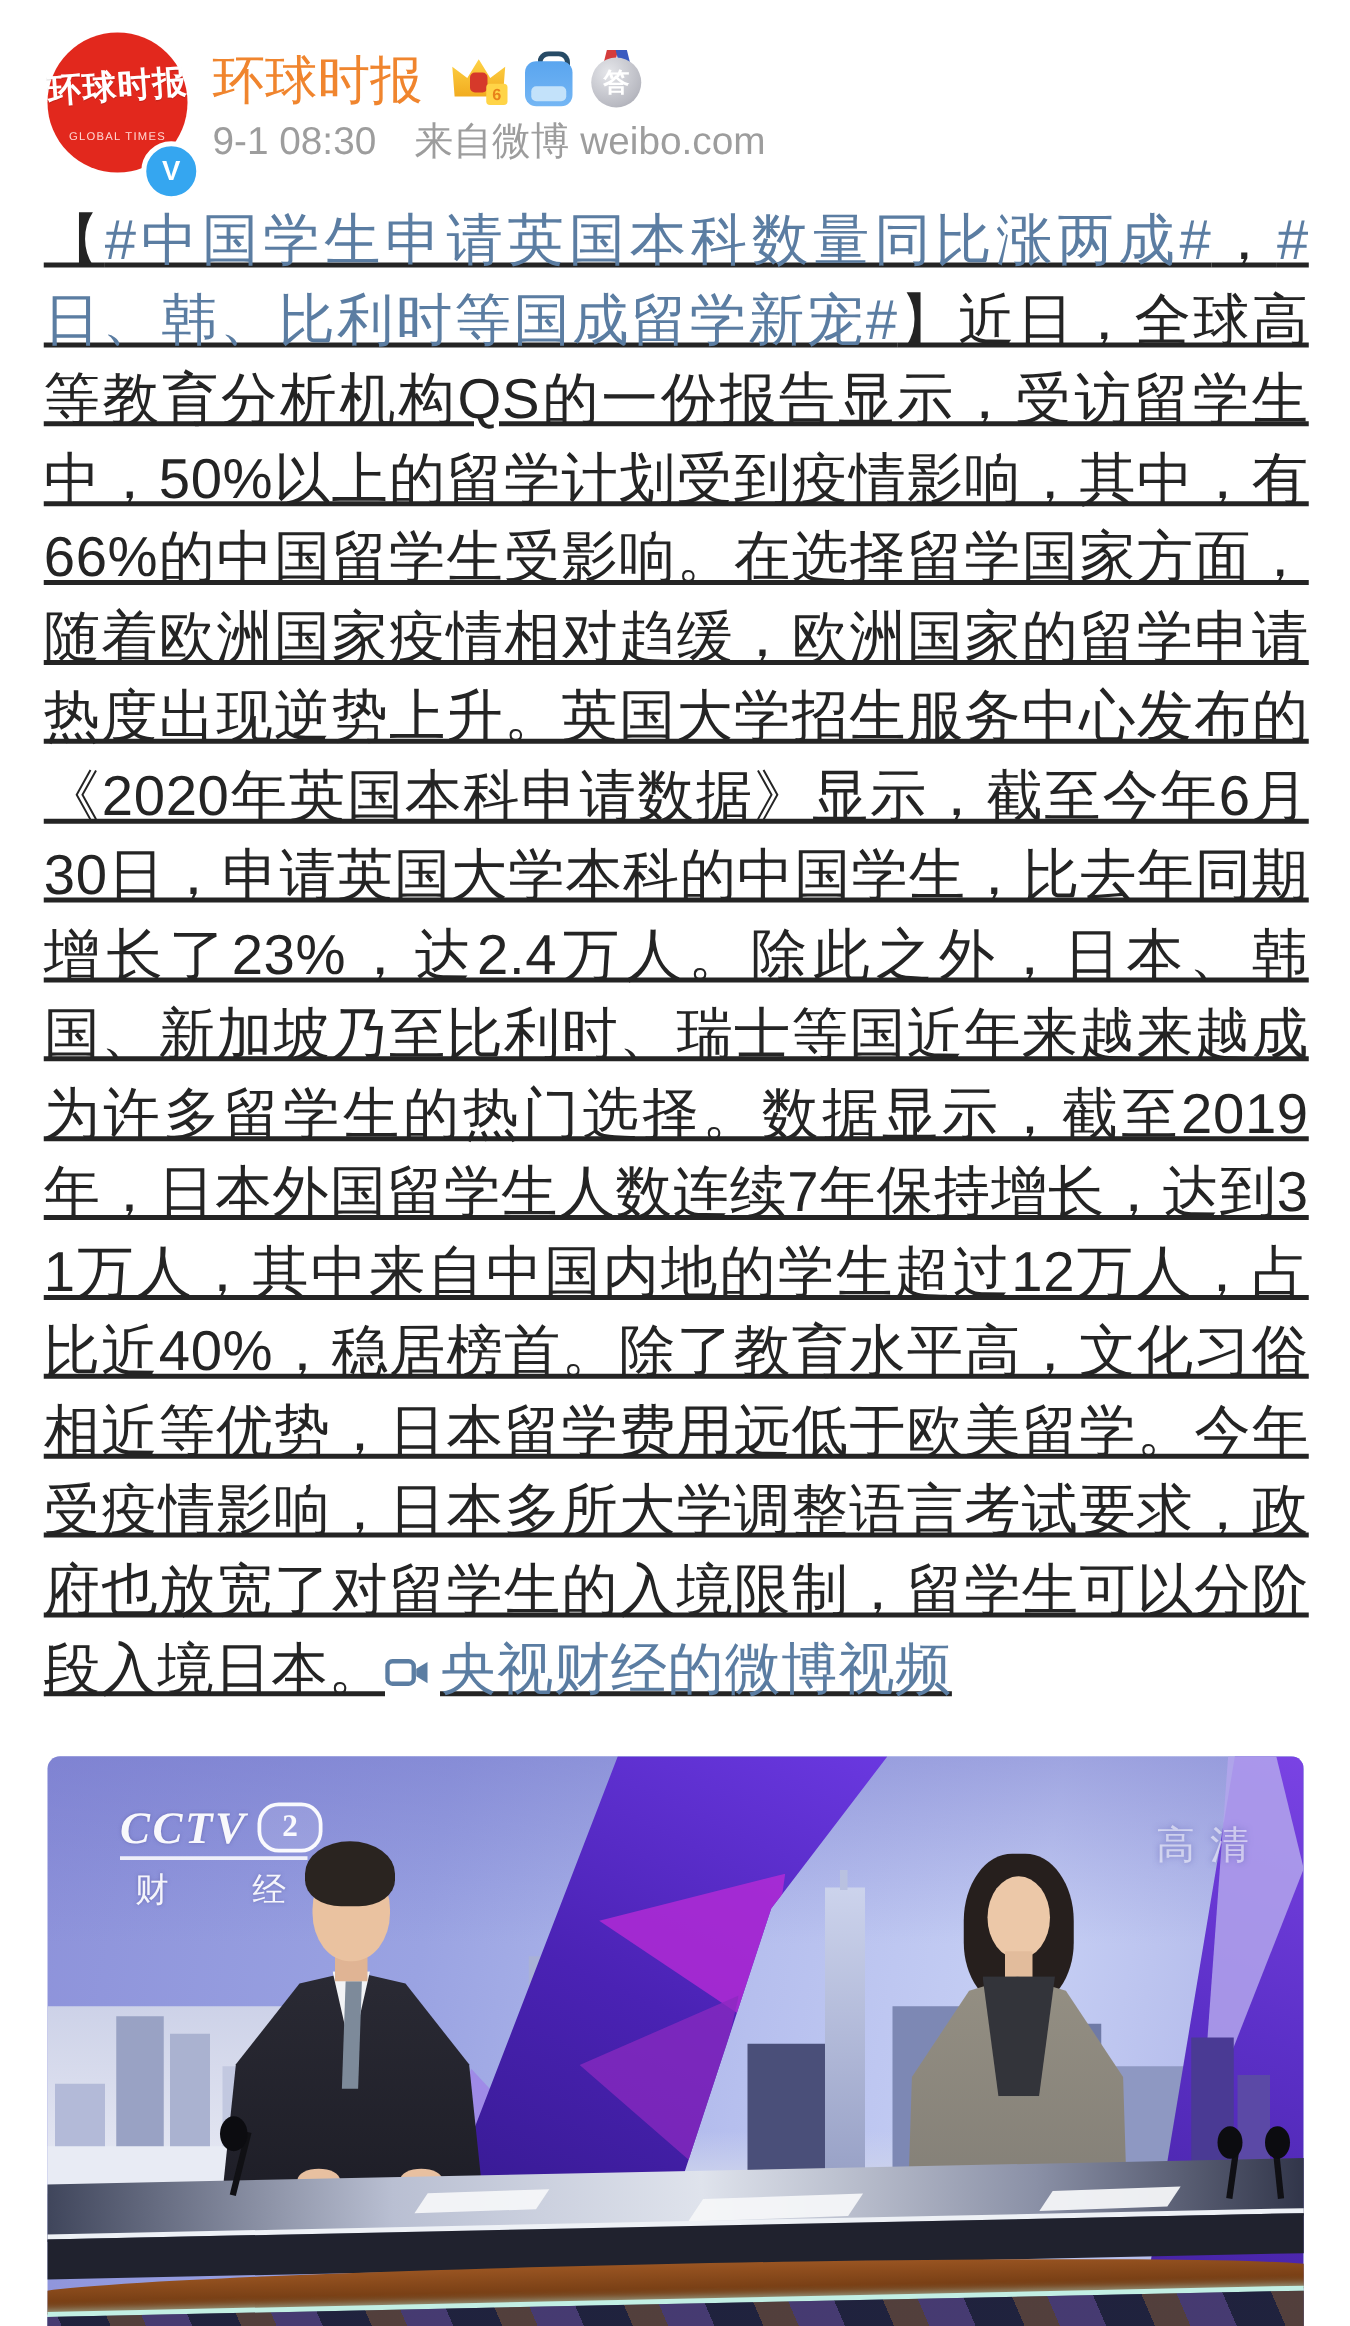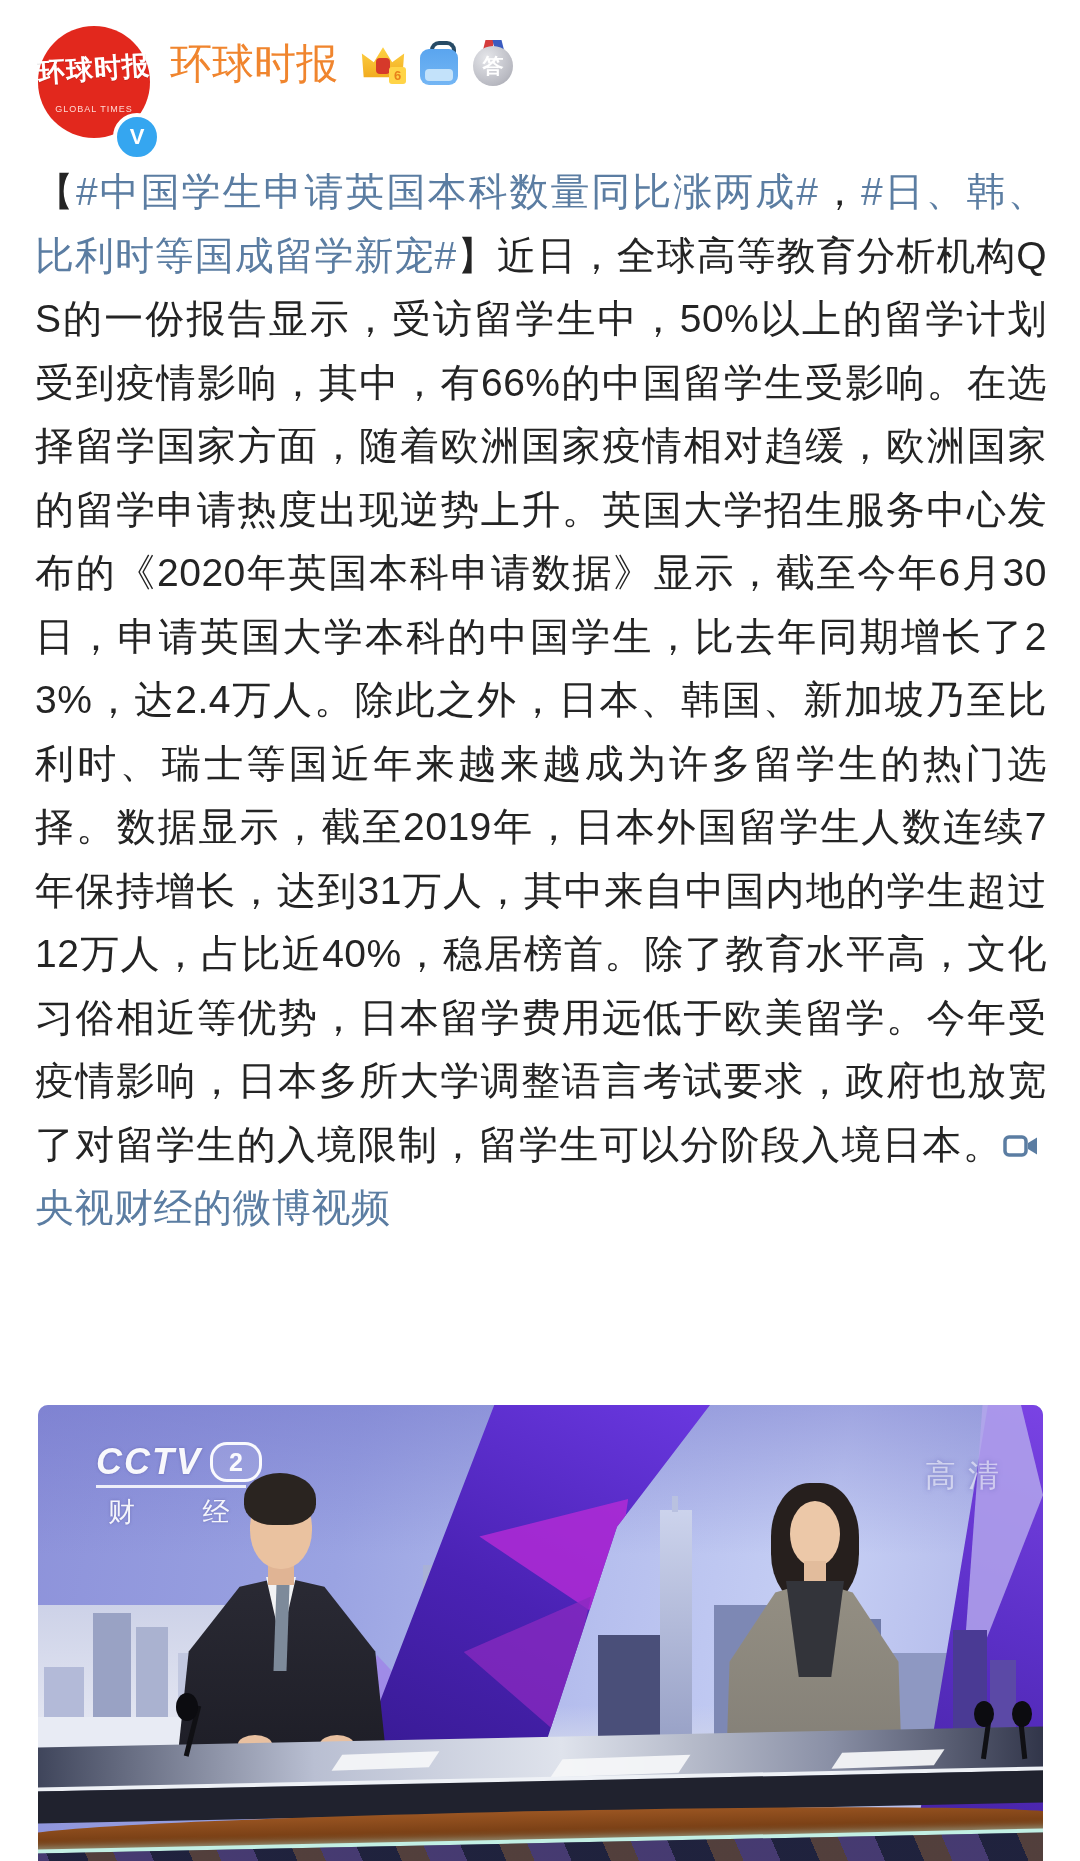--- a/index.html
+++ b/index.html
@@ -35,22 +35,22 @@
   .medal-disc{position:absolute;left:1px;top:6px;width:40px;height:40px;border-radius:50%;
               background:radial-gradient(circle at 35% 30%,#e5e6ea,#b9bac2 70%,#9d9ea8);
               display:flex;align-items:center;justify-content:center;color:#fff;font-size:21px;font-weight:bold;}
   .tstamp{position:absolute;left:170px;top:92px;font-size:31px;color:#9d9d9d;}
   .tstamp .src{margin-left:22px;}
   .followbtn{position:absolute;right:36px;top:44px;width:166px;height:74px;border:3px solid #f7a33c;
              border-radius:38px;color:#f78e2d;font-size:35px;display:flex;align-items:center;
              justify-content:center;background:#fff;box-sizing:border-box;letter-spacing:1px;}
 
   
-  .ptext{position:absolute;left:35px;top:160px;width:1012px;font-size:39px;line-height:63.5px;
-         color:#242424;text-align:justify;word-break:break-all;letter-spacing:.5px;}
+  .ptext{position:absolute;left:35px;top:160px;width:1012px;font-size:45px;line-height:63.5px;
+         color:#242424;text-align:justify;word-break:break-all;letter-spacing:.5px;text-decoration:underline;}
   .ptext .lnk{color:#5b7da2;}
   .vicon{vertical-align:-2px;margin-right:8px;}
 
   
   .video{position:absolute;left:38px;top:1405px;width:1005px;height:470px;border-radius:10px 10px 0 0;
          overflow:hidden;background:linear-gradient(100deg,#8d92da 0%,#9aa3e2 30%,#b6bfee 55%,#c6cff4 75%,#aab0e6 100%);}
   .video *{position:absolute;}
   .sky-shade{left:0;top:0;width:100%;height:150px;background:linear-gradient(180deg,rgba(110,112,200,.45),rgba(110,112,200,0));}
 
   .haze{left:0;top:300px;width:100%;height:40px;background:linear-gradient(180deg,rgba(206,212,238,0),#cdd3ec);}
@@ -107,21 +107,21 @@
               background:linear-gradient(180deg,#9a5522,#69350f);border-radius:50% 50% 0 0/14px 14px 0 0;}
   .desk-cyan{left:-12px;top:434px;width:1034px;height:5px;background:#c2efe4;transform:rotate(-1.2deg);
              box-shadow:0 0 8px #bfeee2;}
   .floor{left:-12px;top:438px;width:1034px;height:40px;transform:rotate(-1.2deg);background:#262a44;}
   .floor:before{content:"";position:absolute;inset:0;
     background:repeating-linear-gradient(68deg,rgba(96,72,150,.55) 0 34px,rgba(28,30,58,.65) 34px 70px,rgba(126,84,52,.5) 70px 96px);}
   .mic-head{background:#0c0c10;border-radius:50%;}
   .mic-stem{background:#101014;}
 
   
-  .cctv{left:58px;top:36px;color:rgba(255,255,255,.95);}
+  .cctv{left:58px;top:36px;color:rgba(255,255,255,.95);font-family:Liberation Serif, serif;}
   .cctv-row{position:static;display:flex;align-items:center;}
   .cctv-word{position:static;font-size:36px;font-weight:bold;font-style:italic;letter-spacing:2px;
              text-shadow:0 0 3px rgba(90,90,160,.6);}
   .cctv-2{position:static;margin-left:8px;min-width:30px;height:34px;border:3px solid rgba(255,255,255,.95);
           border-radius:17px;font-size:25px;font-weight:bold;display:flex;align-items:center;
           justify-content:center;padding:0 8px;background:rgba(255,255,255,.12);}
   .cctv-line{position:static;display:block;width:150px;height:3px;background:rgba(255,255,255,.85);margin-top:2px;}
   .cctv-sub{position:static;margin-top:6px;font-size:27px;letter-spacing:30px;padding-left:12px;
             color:rgba(255,255,255,.92);text-shadow:0 0 3px rgba(90,90,160,.6);}
   .hd-mark{right:32px;top:50px;font-size:31px;color:rgba(255,255,255,.55);letter-spacing:12px;
@@ -151,20 +151,24 @@
       <span class="bp-body"></span>
       <span class="bp-pocket"></span>
     </span>
     <span class="medal">
       <span class="medal-rib-l"></span>
       <span class="medal-rib-r"></span>
       <span class="medal-disc">答</span>
     </span>
   </div>
 
+  <div class="tstamp">
+    <span>9-1 08:30</span>
+    <span class="src">来自微博 weibo.com</span>
+  </div>
 
 
   <div class="ptext"><span>【</span><span class="lnk">#中国学生申请英国本科数量同比涨两成#</span><span>，</span><span class="lnk">#日、韩、比利时等国成留学新宠#</span><span>】近日，全球高等教育分析机构QS的一份报告显示，受访留学生中，50%以上的留学计划受到疫情影响，其中，有66%的中国留学生受影响。在选择留学国家方面，随着欧洲国家疫情相对趋缓，欧洲国家的留学申请热度出现逆势上升。英国大学招生服务中心发布的《2020年英国本科申请数据》显示，截至今年6月30日，申请英国大学本科的中国学生，比去年同期增长了23%，达2.4万人。除此之外，日本、韩国、新加坡乃至比利时、瑞士等国近年来越来越成为许多留学生的热门选择。数据显示，截至2019年，日本外国留学生人数连续7年保持增长，达到31万人，其中来自中国内地的学生超过12万人，占比近40%，稳居榜首。除了教育水平高，文化习俗相近等优势，日本留学费用远低于欧美留学。今年受疫情影响，日本多所大学调整语言考试要求，政府也放宽了对留学生的入境限制，留学生可以分阶段入境日本。</span><span class="lnk"><svg class="vicon" width="36" height="28" viewBox="0 0 36 28">
           <rect x="2" y="5" width="21" height="18" rx="4" fill="none" stroke="#5b7da2" stroke-width="3.5"></rect>
           <path d="M25 11 L34 5.5 L34 22.5 L25 17 Z" fill="#5b7da2"></path>
         </svg>央视财经的微博视频</span></div>
 
   <div class="video">
     <div class="sky-shade"></div>
 

